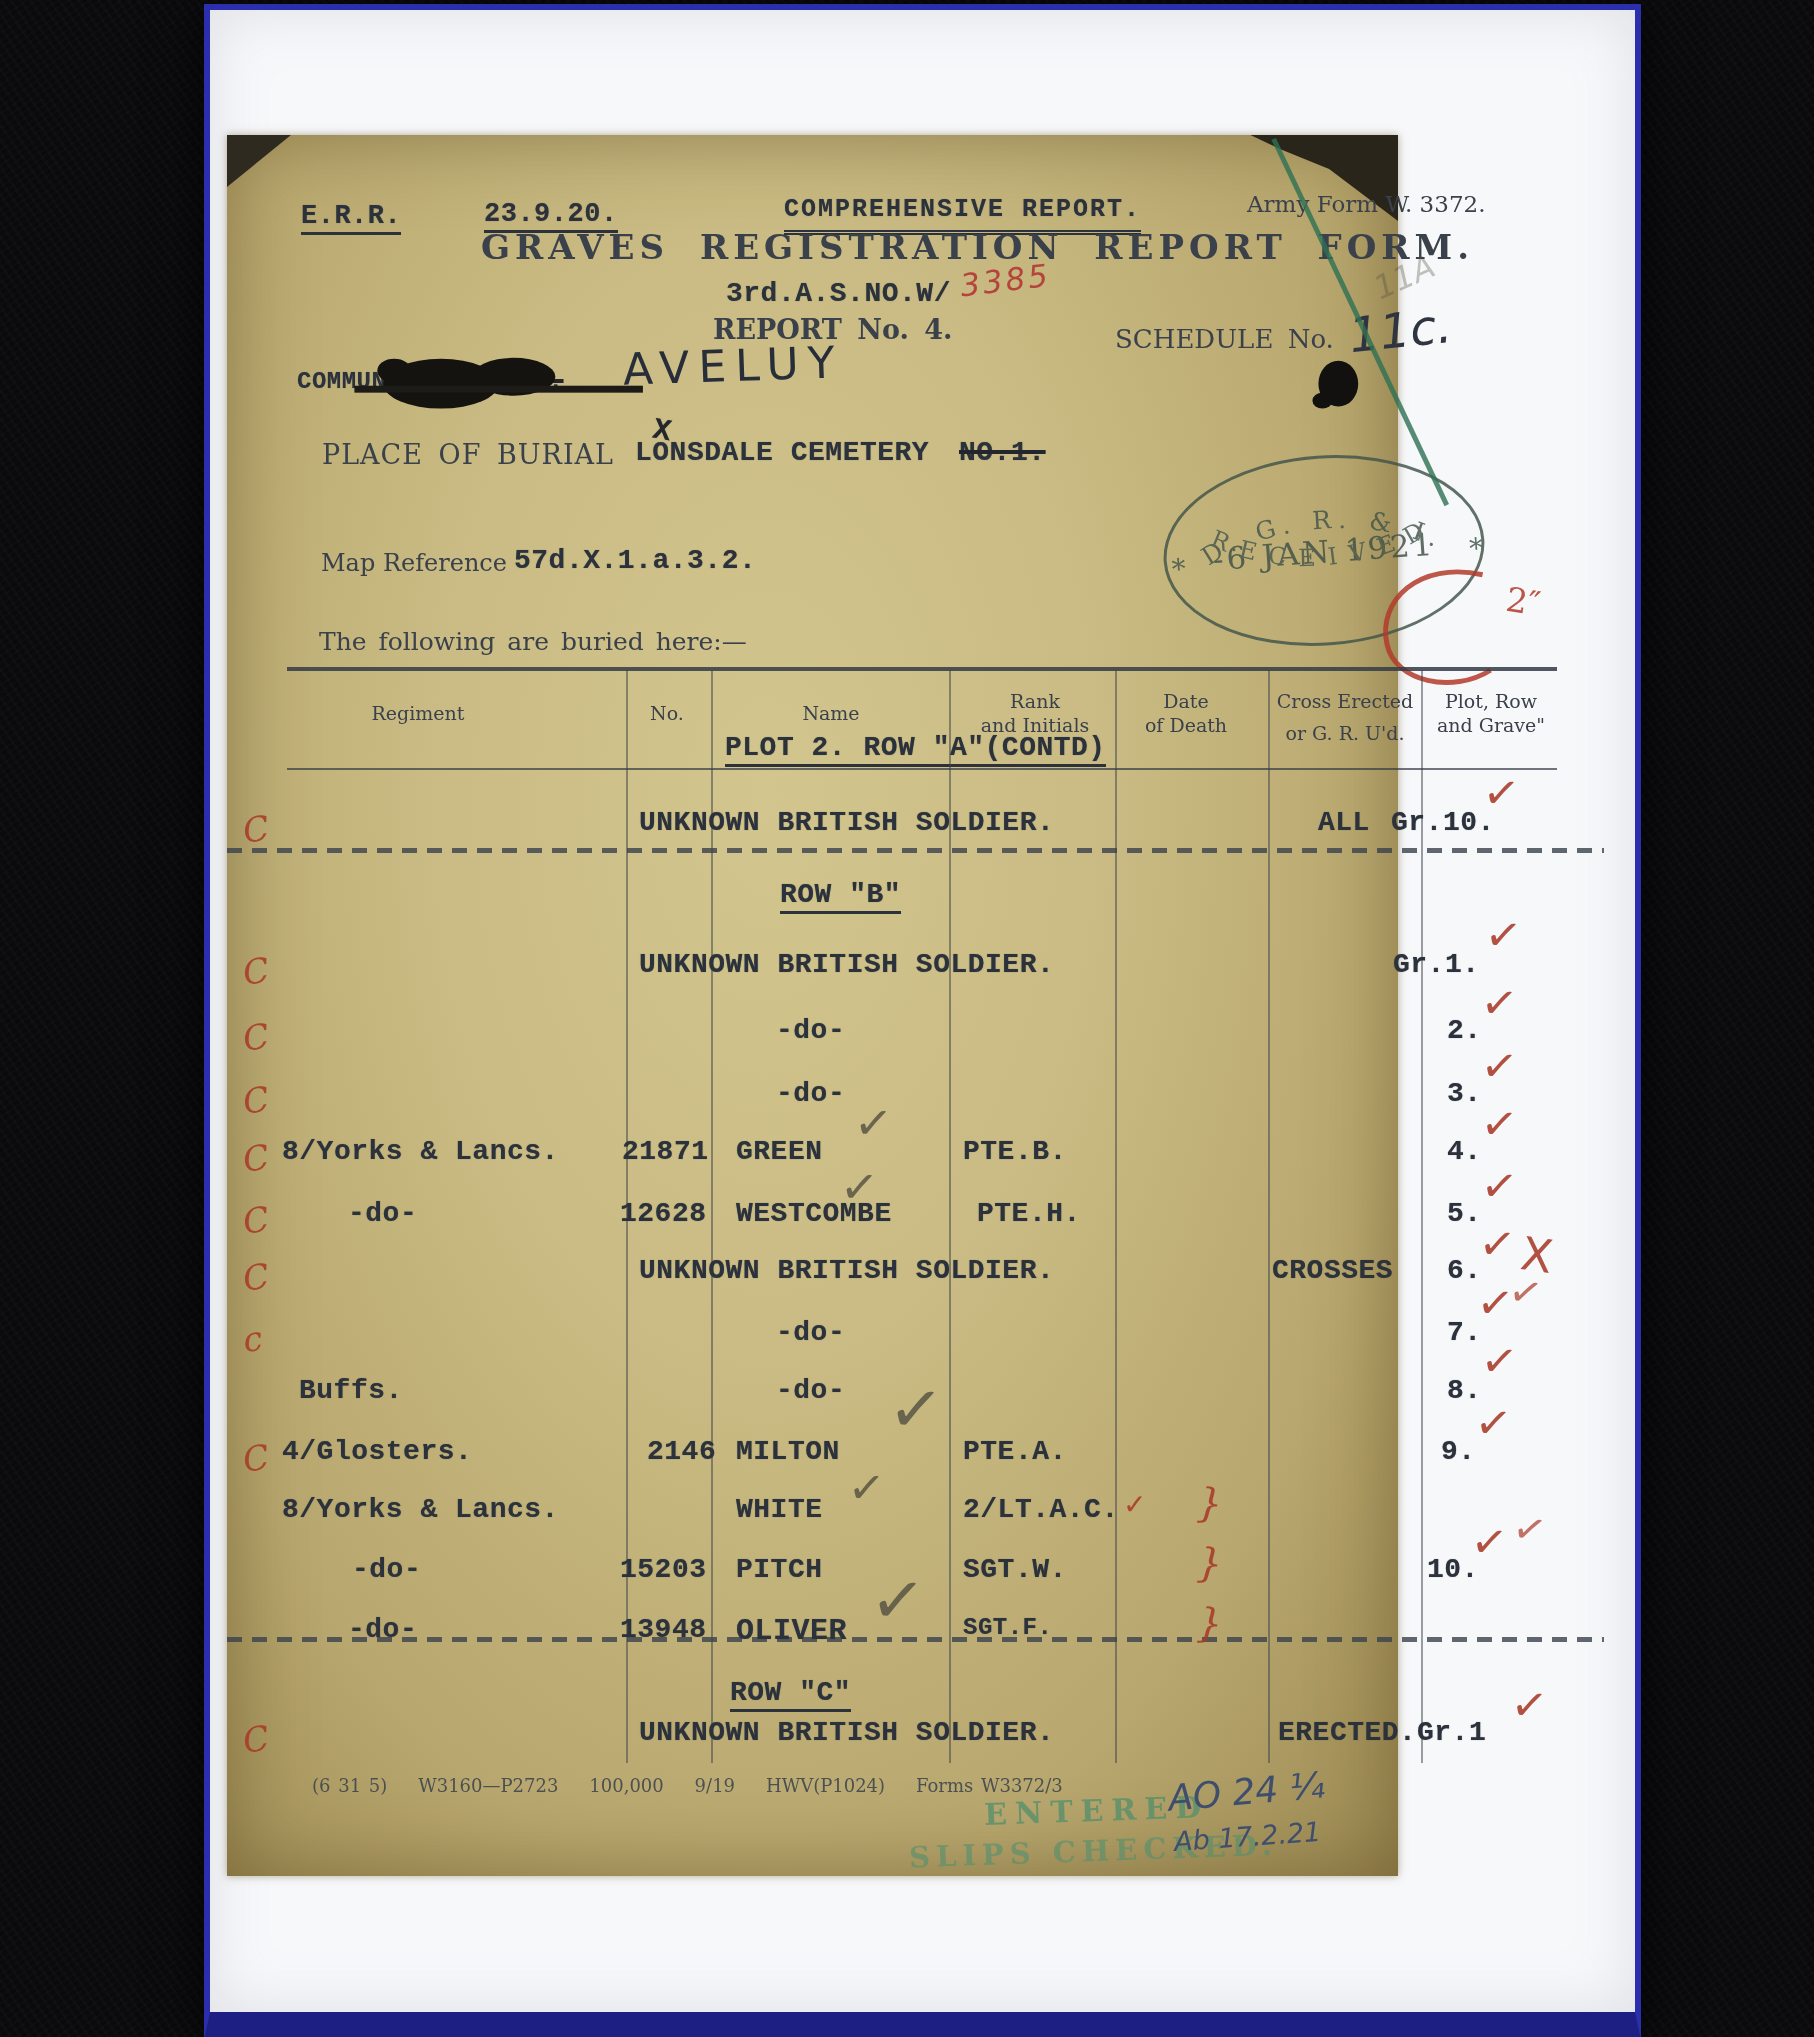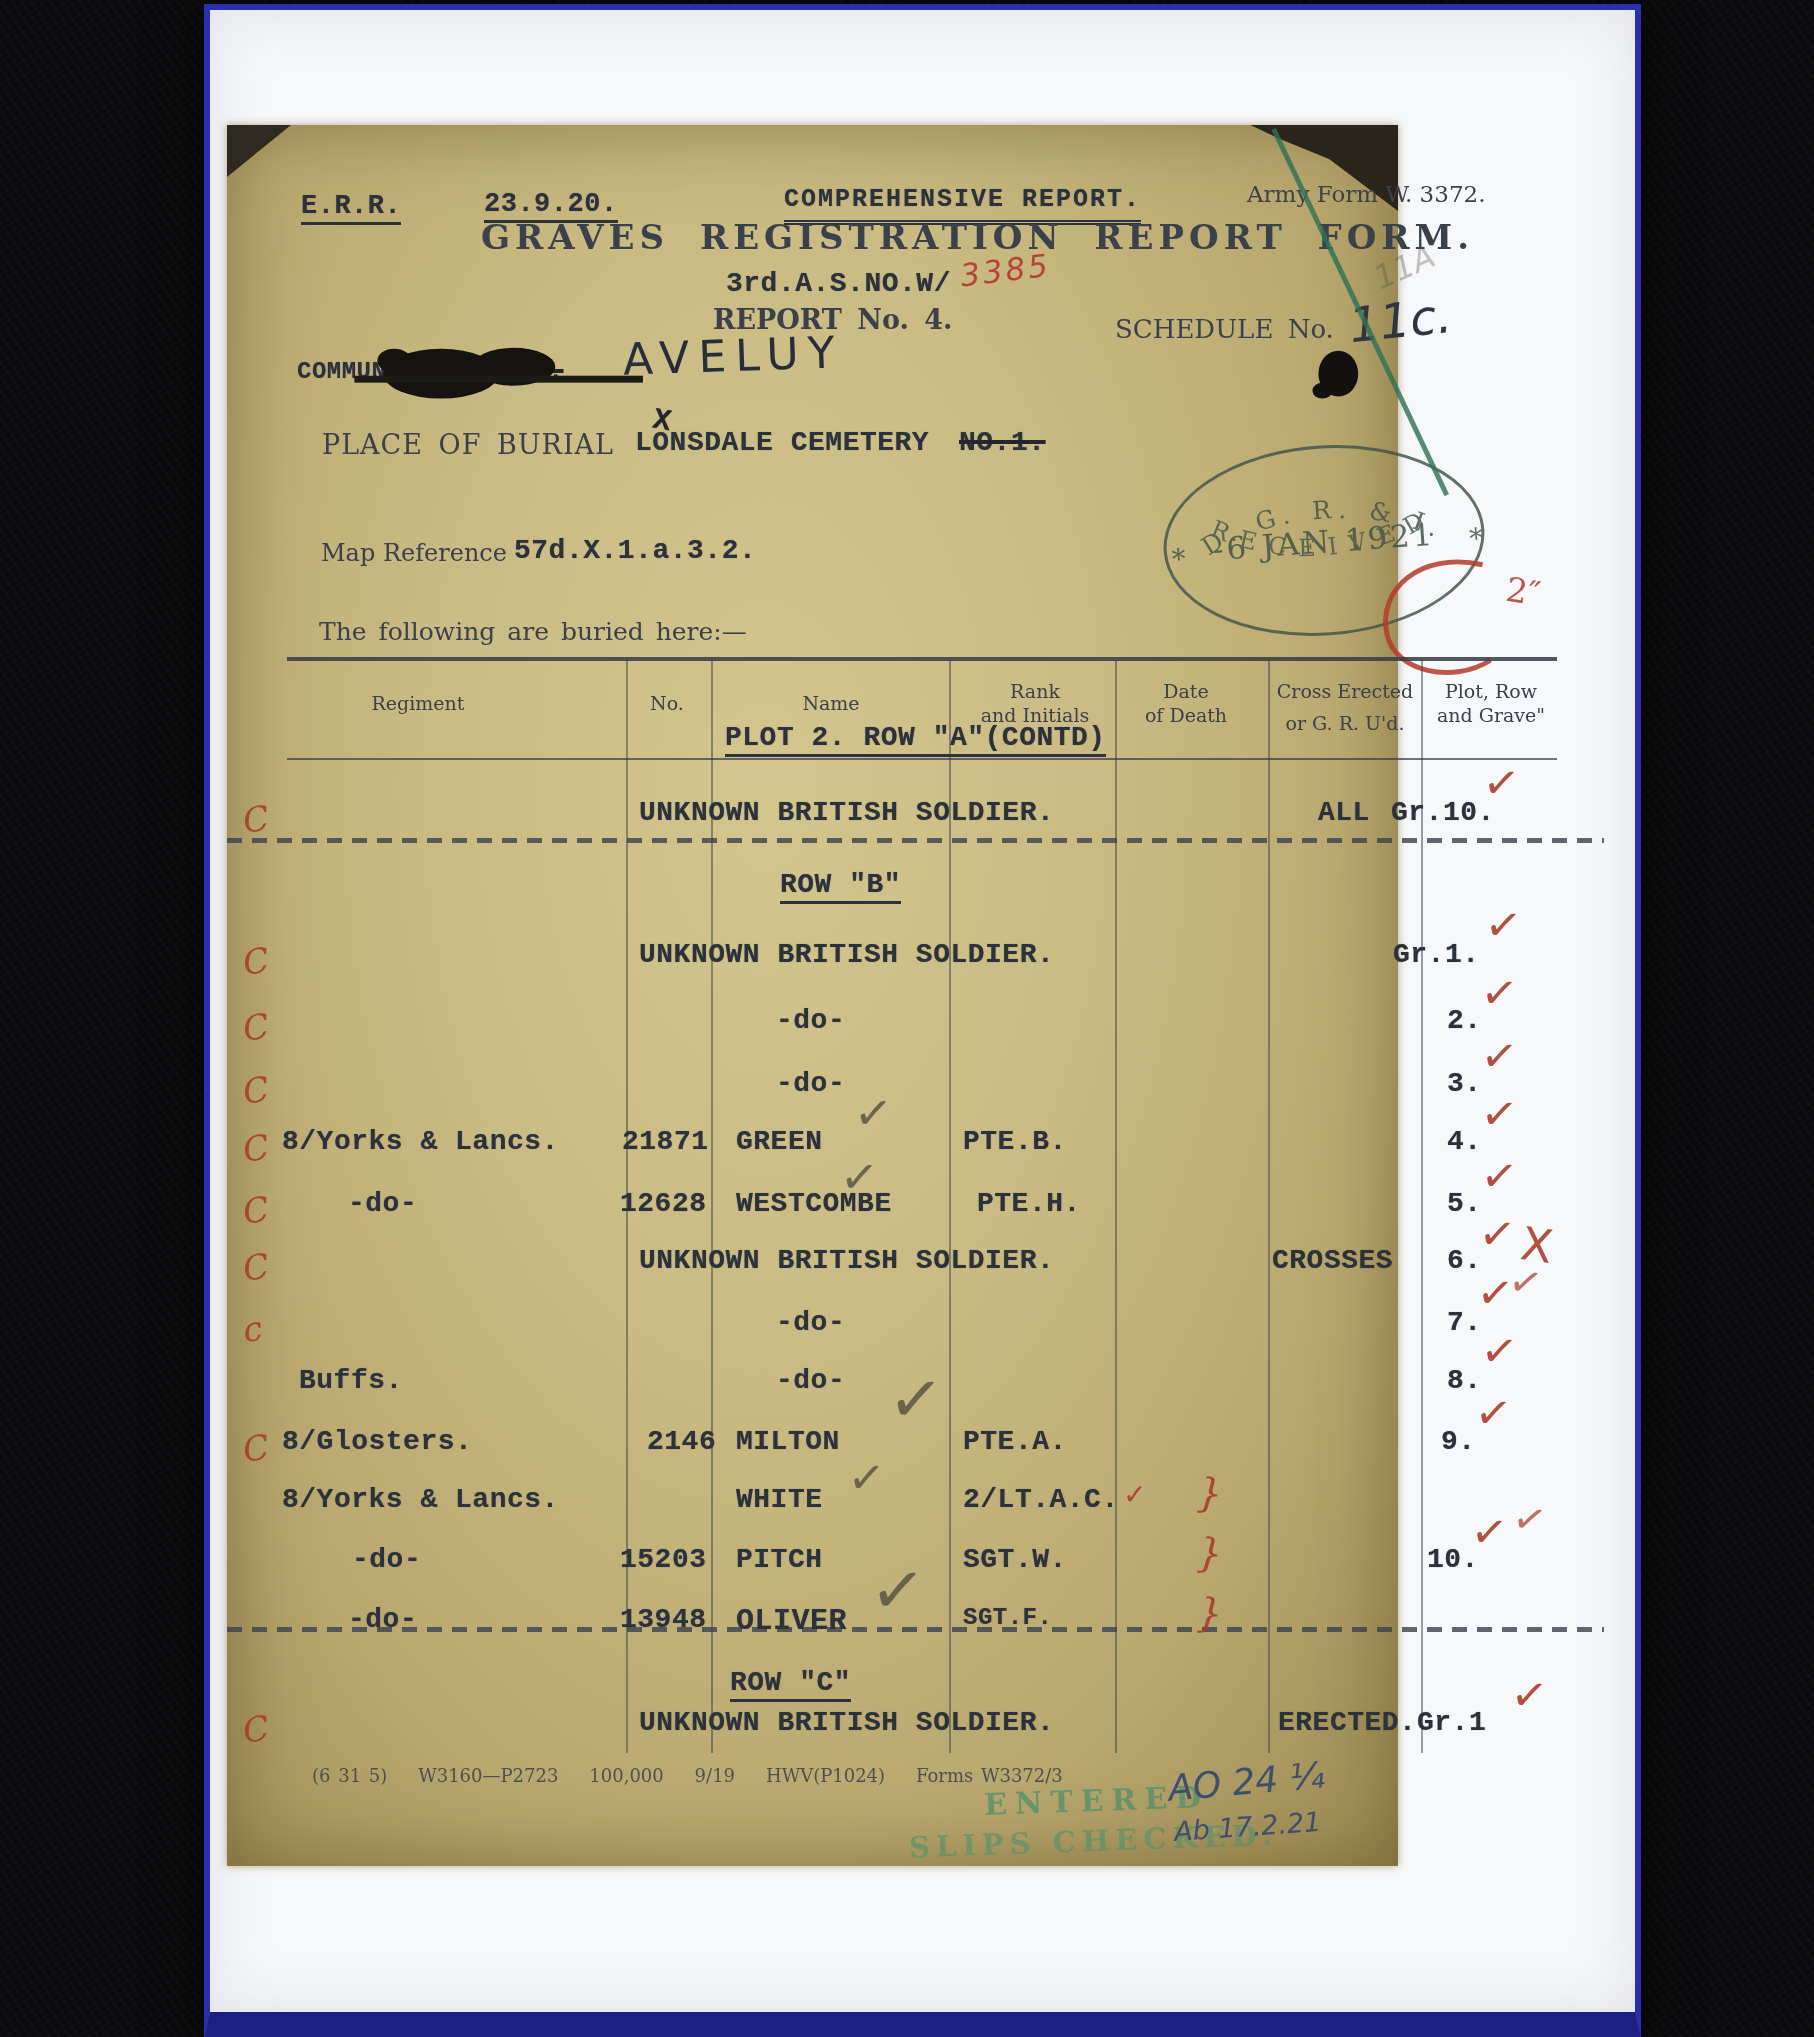--- a/index.html
+++ b/index.html
@@ -3,21 +3,21 @@
 <meta charset="utf-8">
 <style>
   html,body{margin:0;padding:0;}
   #stage{position:relative;width:1815px;height:2038px;overflow:hidden;
     background:#0a0a0c;
     background-image:repeating-linear-gradient(55deg, rgba(255,255,255,.015) 0 3px, transparent 3px 8px),
                      repeating-linear-gradient(-35deg, rgba(255,255,255,.012) 0 2px, transparent 2px 6px);}
   #sheet{position:absolute;left:204px;top:4px;width:1425px;height:2002px;
     background:#f7f8fa;border:6px solid #2b2fae;border-bottom:28px solid #1d2082;
     box-shadow:0 0 45px rgba(0,0,0,.75), inset 0 0 60px rgba(140,142,158,.22);}
-  #doc{position:absolute;left:227px;top:125px;width:1171px;height:1741px;
+  #doc{position:absolute;left:227px;top:135px;width:1171px;height:1741px;
     background:radial-gradient(ellipse at 46% 38%, #d2c58d 0%, #c9bb83 38%, #b8a76e 72%, #9c8a53 100%);
     box-shadow: inset 0 0 80px rgba(88,70,28,.5), 0 0 8px rgba(110,96,52,.5);}
   .t{position:absolute;white-space:pre;}
   .tw{font-family:"Liberation Mono","DejaVu Sans Mono",monospace;font-weight:700;color:#2c323b;
       letter-spacing:0.5px;text-shadow:0 0 1px rgba(44,50,60,.55);}
   .pr{font-family:"DejaVu Serif","Liberation Serif",serif;color:#3a414b;}
   .hand{font-family:"DejaVu Sans","Liberation Sans",sans-serif;color:#272e3a;}
   .ul{border-bottom:3px solid #2c323b;padding-bottom:1px;}
   .ul2{border-bottom:5px double #2c323b;padding-bottom:6px;}
   .strike{text-decoration:line-through;text-decoration-thickness:4px;text-decoration-color:#23262d;}
@@ -171,21 +171,21 @@
       <span class="t redmark" style="left:16px;top:1184px;font-size:34px;font-style:italic;transform:rotate(-9deg);">c</span>
       <span class="t tw" style="left:549px;top:1182px;font-size:28px;">-do-</span>
       <span class="t tw" style="left:1220px;top:1182px;font-size:28px;">7.</span>
       <span class="t redmark" style="left:1250px;top:1142px;font-size:44px;transform:rotate(7deg);">✓</span>
       <span class="t redmark" style="left:1282px;top:1134px;font-size:40px;transform:rotate(12deg);opacity:.7;">✓</span>
       <span class="t tw" style="left:72px;top:1240px;font-size:28px;">Buffs.</span>
       <span class="t tw" style="left:549px;top:1240px;font-size:28px;">-do-</span>
       <span class="t tw" style="left:1220px;top:1240px;font-size:28px;">8.</span>
       <span class="t redmark" style="left:1254px;top:1200px;font-size:44px;transform:rotate(7deg);">✓</span>
       <span class="t redmark" style="left:16px;top:1303px;font-size:34px;font-style:italic;transform:rotate(-9deg);">C</span>
-      <span class="t tw" style="left:55px;top:1301px;font-size:28px;">8/Glosters.</span>
+      <span class="t tw" style="left:55px;top:1301px;font-size:28px;">4/Glosters.</span>
       <span class="t tw" style="left:420px;top:1301px;font-size:28px;">2146</span>
       <span class="t tw" style="left:509px;top:1301px;font-size:28px;">MILTON</span>
       <span class="t pencil" style="left:661px;top:1236px;font-size:66px;transform:rotate(5deg);">✓</span>
       <span class="t tw" style="left:736px;top:1301px;font-size:28px;">PTE.A.</span>
       <span class="t tw" style="left:1214px;top:1301px;font-size:28px;">9.</span>
       <span class="t redmark" style="left:1248px;top:1262px;font-size:44px;transform:rotate(7deg);">✓</span>
       <span class="t tw" style="left:55px;top:1359px;font-size:28px;">8/Yorks &amp; Lancs.</span>
       <span class="t tw" style="left:509px;top:1359px;font-size:28px;">WHITE</span>
       <span class="t pencil" style="left:621px;top:1327px;font-size:44px;transform:rotate(5deg);">✓</span>
       <span class="t tw" style="left:736px;top:1359px;font-size:28px;">2/LT.A.C.</span>

